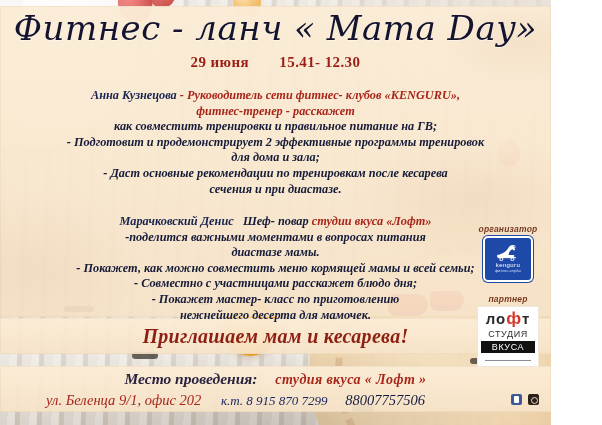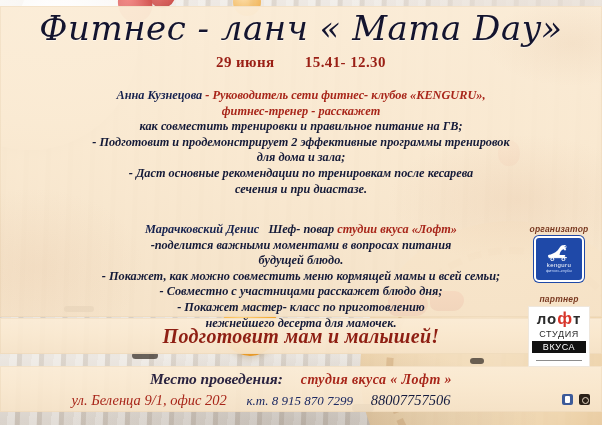--- a/index.html
+++ b/index.html
@@ -1,20 +1,20 @@
 <!DOCTYPE html>
 <html lang="ru"><head>
 <meta charset="utf-8">
 <style>
   html,body{margin:0;padding:0;background:#ffffff;}
   body{font-family:"Liberation Serif", serif;}
 
   #poster{
     position:relative;
-    width:602px;height:425px;
+    width:551px;height:425px;
     overflow:hidden;
     background:#fdba74;
     user-select:none;
   }
 
   
   .photo-layer{position:absolute;inset:0;}
 
   
   .bg-wood{
@@ -145,21 +145,21 @@
     font-weight:bold;
     font-size:12.3px;
     line-height:15.6px;
     color:#1c2a5e;
   }
   .blk .red{color:#a8261a;}
   .blk .navy{color:#16224f;}
   .blk .dark{color:#141a38;}
 
   .speaker1{top:88px;}
-  .speaker2{top:222px;}
+  .speaker2{top:214px;}
 
   .invite{
     position:absolute;left:0;right:0;top:325px;
     text-align:center;
     font-family:"Liberation Serif", serif;
     font-style:italic;font-weight:bold;
     font-size:20px;letter-spacing:.3px;
     color:#8e1f13;
   }
 
@@ -296,28 +296,28 @@
     </div>
 
     <div class="blk speaker2">
       <div>
         <span class="navy">Марачковский Денис</span>
         &nbsp;
         <span class="dark">Шеф- повар</span>
         <span class="red">студии вкуса «Лофт»</span>
       </div>
       <div class="dark">-поделится важными моментами в вопросах питания</div>
-      <div class="dark">будущей блюдо.</div>
+      <div class="dark">диастазе мамы.</div>
       <div class="dark">- Покажет, как можно совместить меню кормящей мамы и всей семьи;</div>
       <div class="dark">- Совместно с участницами расскажет блюдо дня;</div>
       <div class="dark">- Покажет мастер- класс по приготовлению</div>
       <div class="dark">нежнейшего десерта для мамочек.</div>
     </div>
 
-    <div class="invite">Подготовит мам и малышей!</div>
+    <div class="invite">Приглашаем мам и кесарева!</div>
 
     <div class="place">
       <span>Место проведения:</span>
       <span class="venue">студия вкуса « Лофт »</span>
     </div>
 
     <div class="contacts">
       <span class="addr">ул. Беленца 9/1, офис 202</span>
       <span class="mob">к.т. 8 915 870 7299</span>
       <span class="tollfree">88007757506</span>

